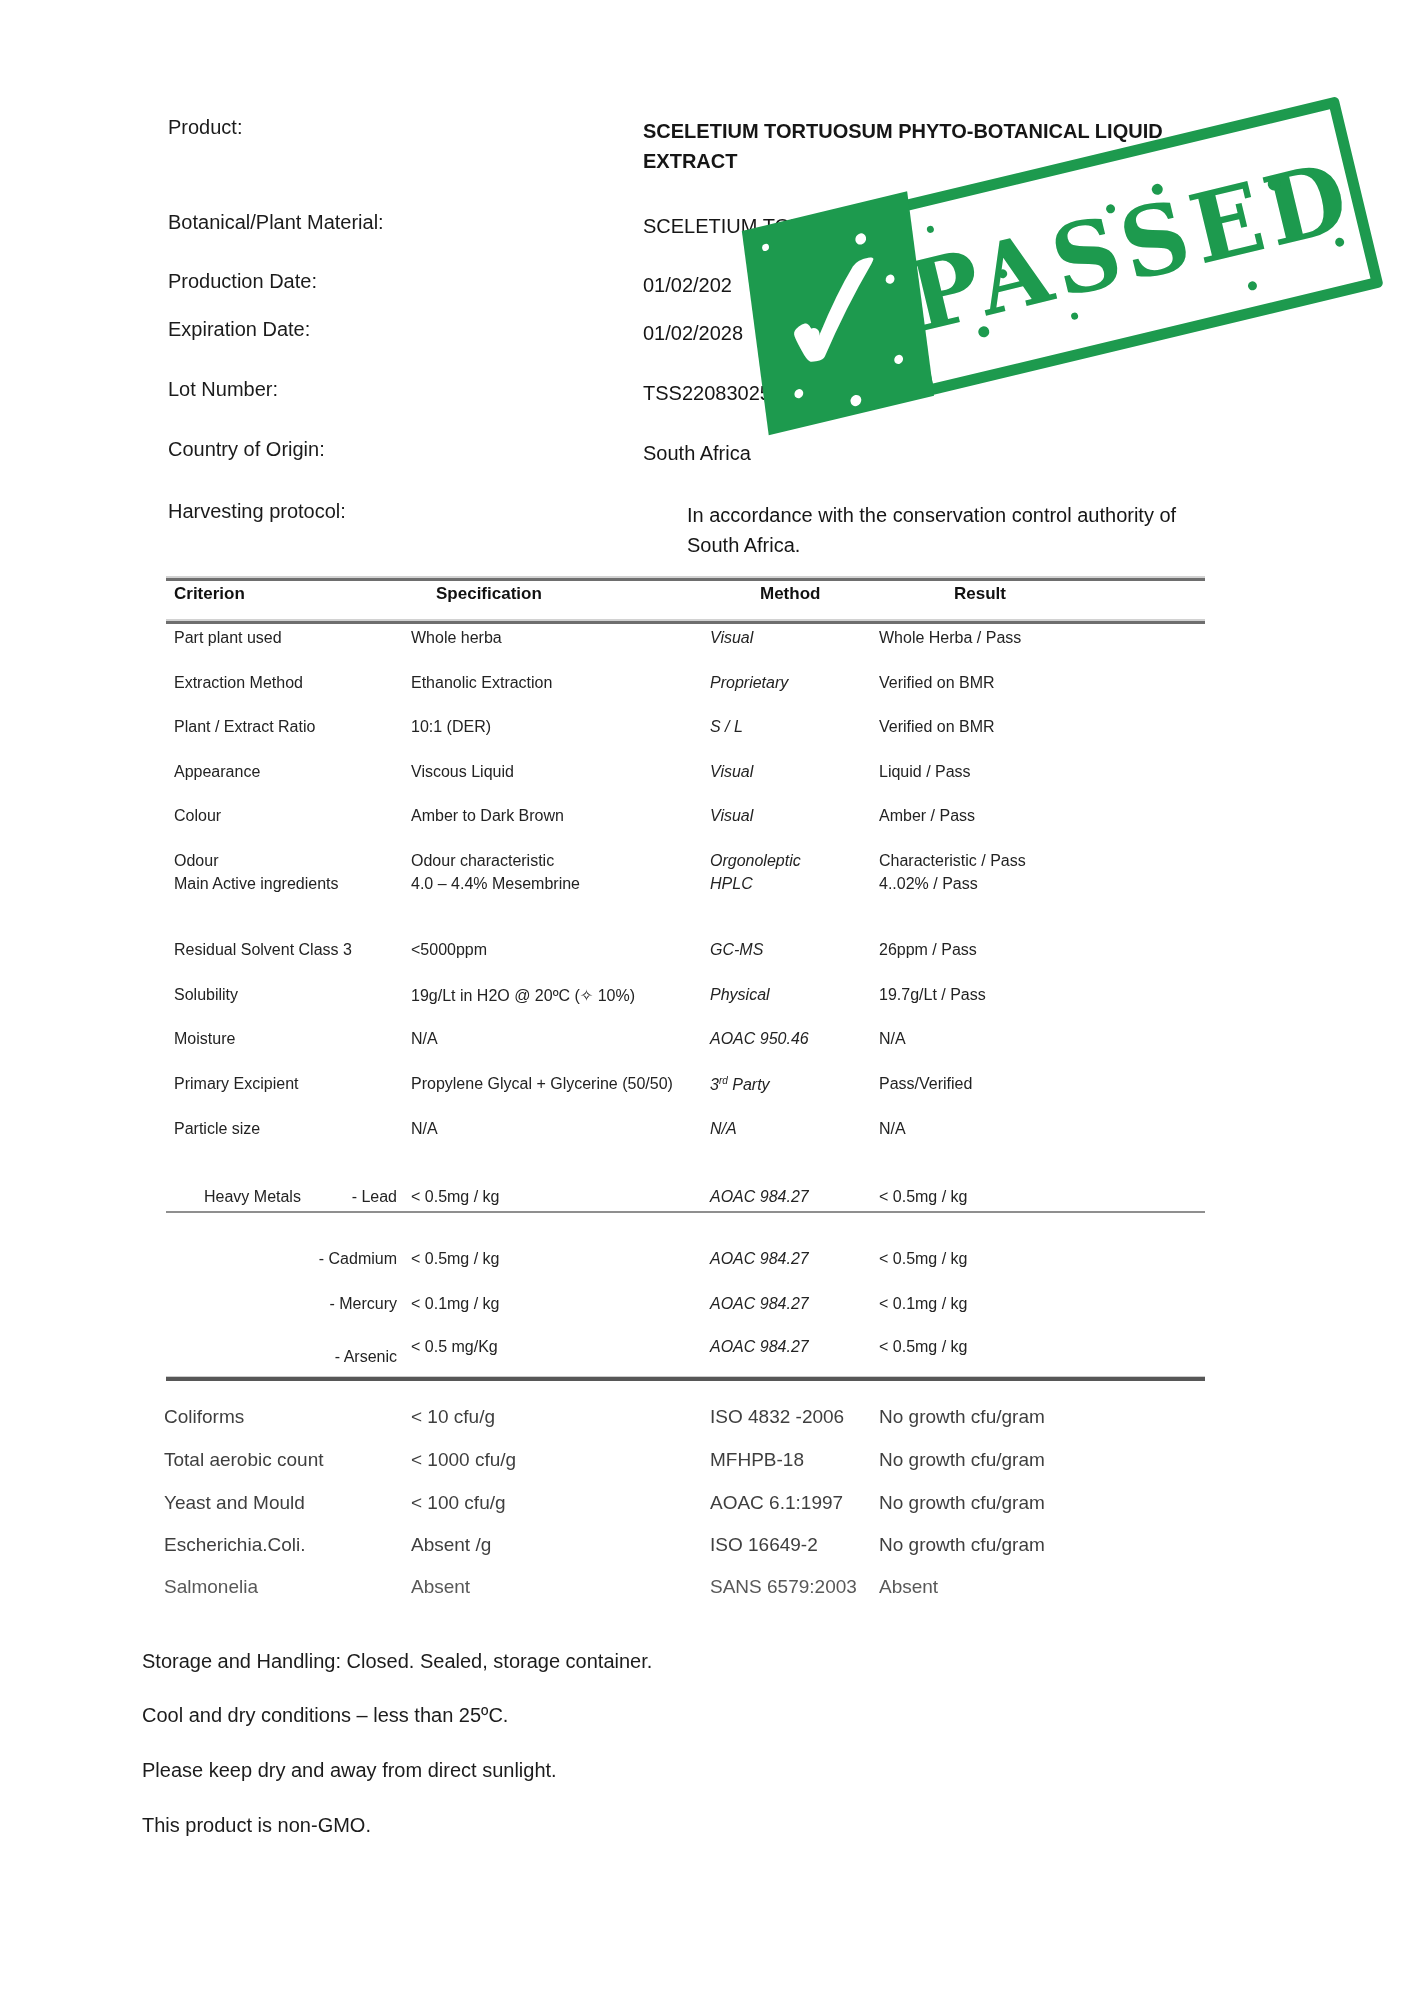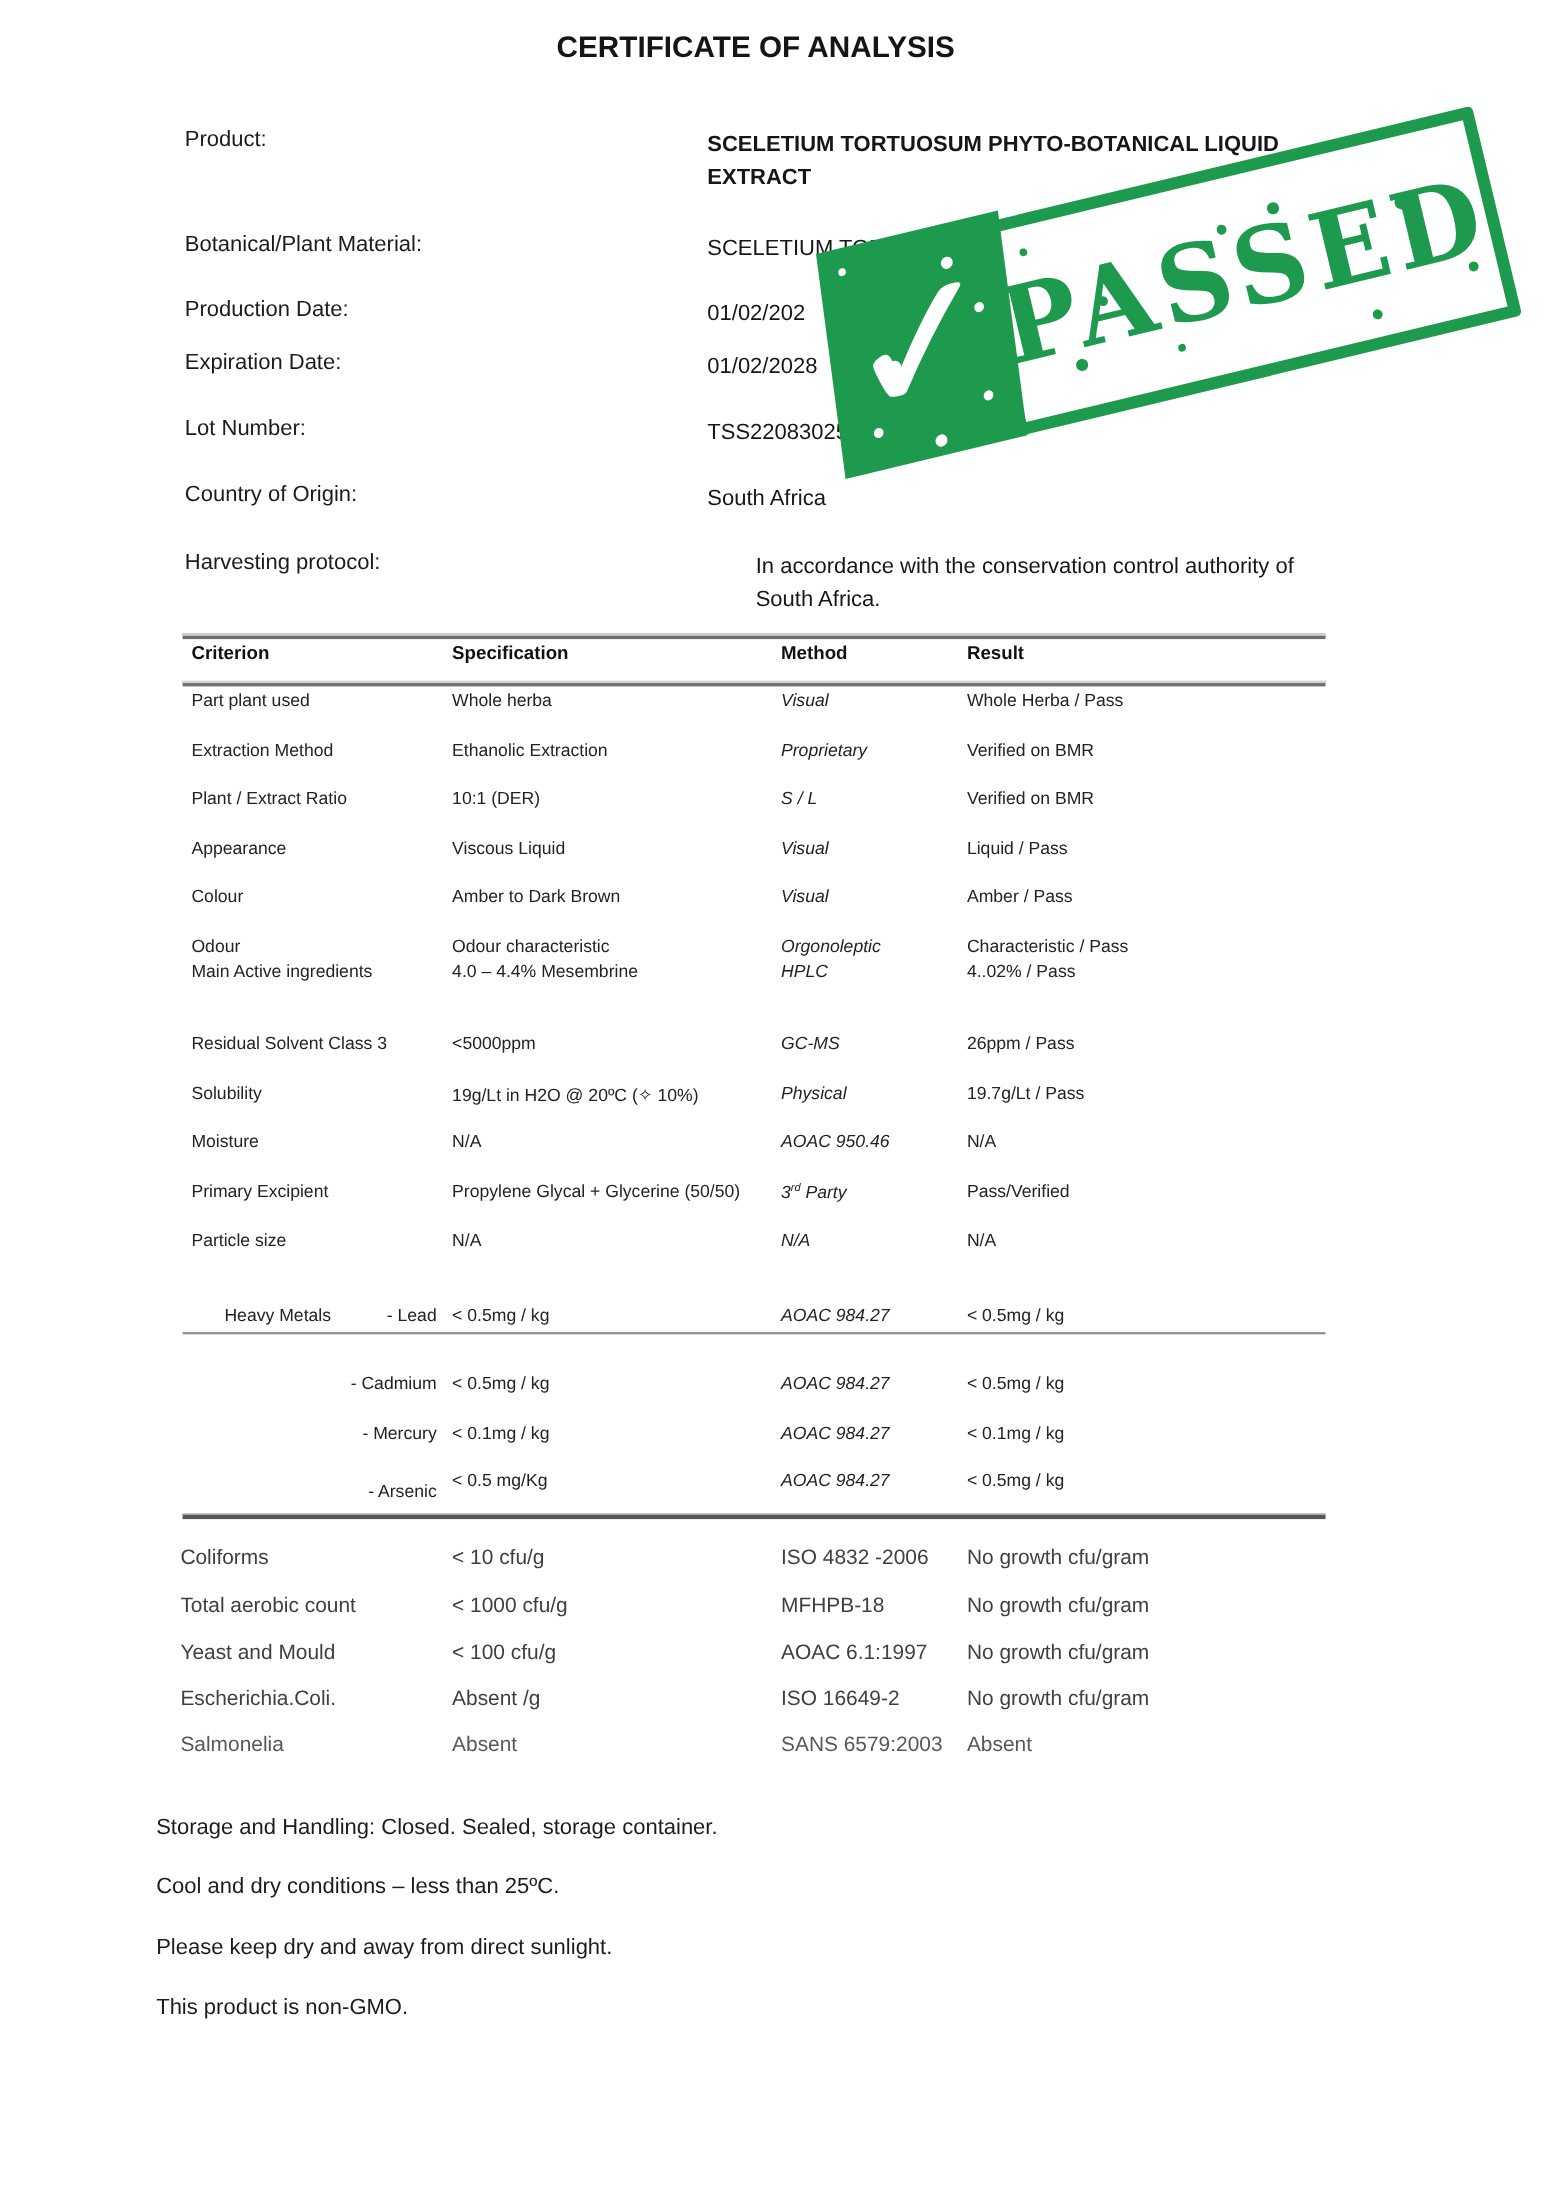--- a/index.html
+++ b/index.html
@@ -26,21 +26,21 @@
   
   .rule{position:absolute;left:166px;width:1039px;background:#6e6e6e;border-top:2px solid #d2d2d2;height:3px;}
   .rule.mid{border-top:none;height:2px;background:#8f8f8f;}
   .rule.heavy{border-top:1px solid #cccccc;height:4px;background:#575757;}
   
   .trow{position:absolute;left:164px;width:1041px;display:flex;font-size:16px;color:#232323;}
   .trow .c1{width:247px;box-sizing:border-box;padding-left:10px;}
   .trow .c2{width:299px;box-sizing:border-box;}
   .trow .c3{width:169px;box-sizing:border-box;}
   .trow .c4{flex:1;}
-  .thead{font-size:17px;font-weight:bold;color:#111;}
+  .thead{font-size:17px;font-weight:bold;color:#111;gap:25px;}
   .main .c3{font-style:italic;}
   sup{font-size:10px;}
   
   .hm .c1{display:flex;padding-left:0;}
   .hm-group{padding-left:40px;white-space:nowrap;}
   .hm-sub{margin-left:auto;padding-right:14px;white-space:nowrap;}
   .hm-ars .hm-sub{position:relative;top:10px;}
   
   .micro{font-size:19px;color:#3f3f3f;}
   .micro .c1{padding-left:0;}
@@ -98,21 +98,20 @@
       14px 150px 0 1px #fff, 70px 170px 0 2px #fff, 120px 60px 0 1px #fff;}
   .speck.out{background:var(--green);
     box-shadow:-28px 40px 0 2px var(--green), -54px 90px 0 1px var(--green),
       -12px 140px 0 3px var(--green), 10px -16px 0 1px var(--green);}
 </style>
 </head>
 <body>
 
 <div class="page" style="--green:#1d9a4e;">
 
-  <div class="title">CERTIFICATE OF ANALYSIS</div>
 
   <div class="info-row" style="top:116px">
     <span class="info-label">Product:</span>
     <span class="info-value caps-bold">SCELETIUM TORTUOSUM PHYTO-BOTANICAL LIQUID EXTRACT</span>
   </div>
   <div class="info-row" style="top:211px">
     <span class="info-label">Botanical/Plant Material:</span>
     <span class="info-value">SCELETIUM TORTUOSUM</span>
   </div>
   <div class="info-row" style="top:270px">

